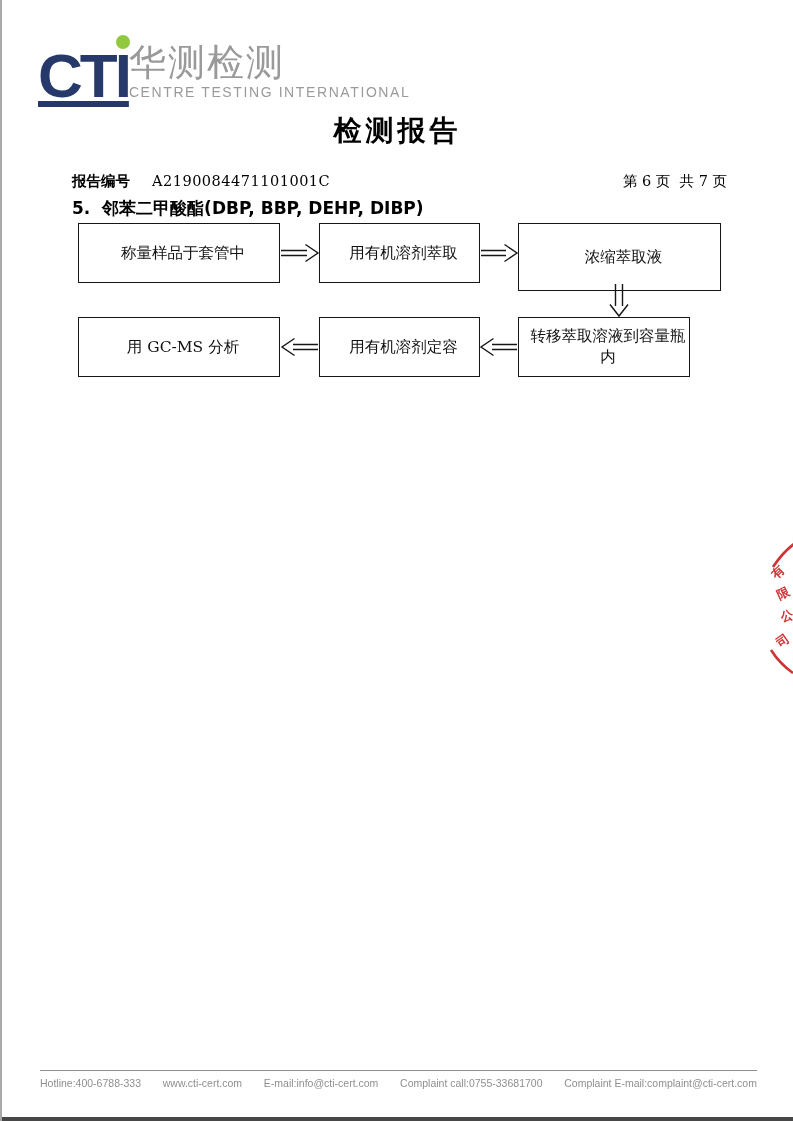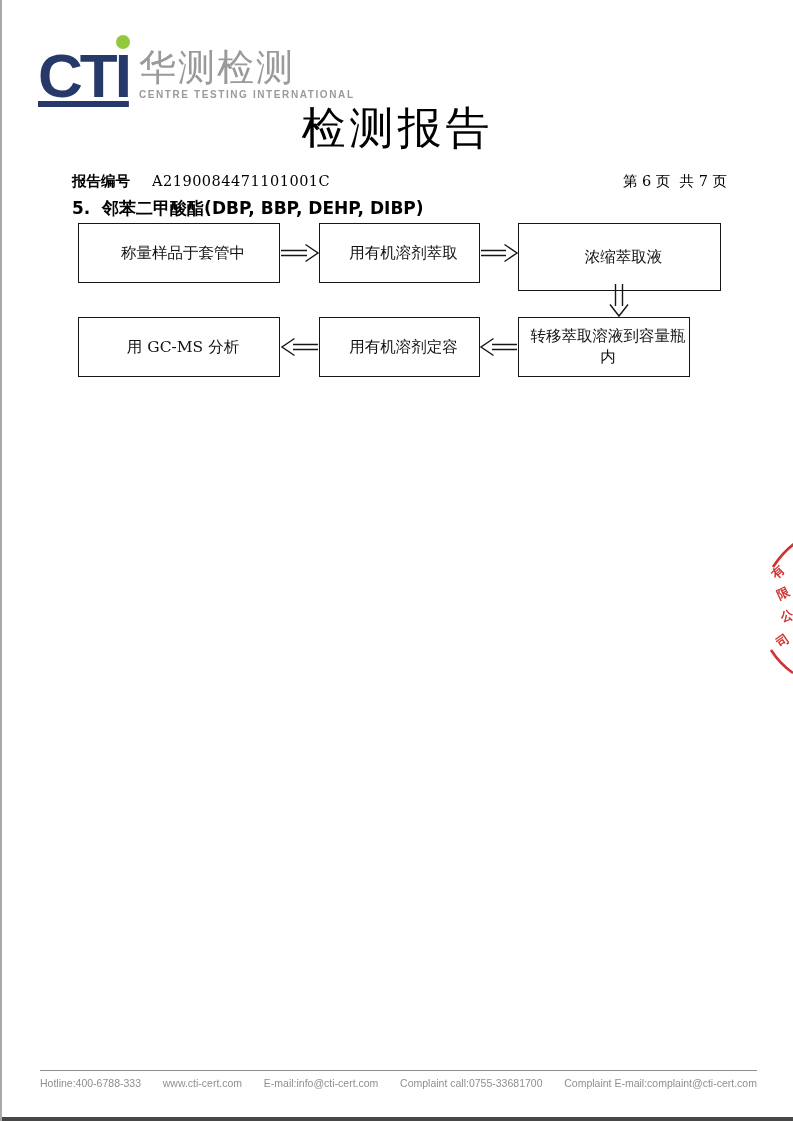--- a/index.html
+++ b/index.html
@@ -17,34 +17,34 @@
   .logo-cti{position:relative;line-height:1;}
   .cti-word{
     font-family:"Liberation Sans", sans-serif;
     font-weight:bold;font-size:62px;letter-spacing:-3px;
     color:#27396b;line-height:0.82;display:inline-block;text-decoration:underline;
   }
   .cti-dot{
     position:absolute;right:-1px;top:-16px;width:14px;height:14px;border-radius:50%;
     background:#92c83e;
   }
-  .logo-right{margin-left:10px;padding-bottom:2px;}
+  .logo-right{padding-bottom:2px;}
   .logo-cn{
     font-size:37px;color:#9a9a9a;letter-spacing:2px;line-height:1;
     font-family:"DejaVu Sans", sans-serif;
   }
   .logo-tagline{
     font-family:"Liberation Sans", sans-serif;
-    font-size:10px;font-weight:bold;color:#9a9a9a;letter-spacing:1.6px;margin-top:3px;
+    font-size:14px;font-weight:normal;color:#9a9a9a;letter-spacing:1.6px;margin-top:3px;
     white-space:nowrap;
   }
   
   .doc-title{
-    position:absolute;left:0;top:99px;width:100%;margin:0;
-    text-align:center;font-size:44px;font-weight:normal;color:#000;
+    position:absolute;left:0;top:112px;width:100%;margin:0;
+    text-align:center;font-size:28px;font-weight:bold;color:#000;
     letter-spacing:4px;
   }
   .meta-row{
     position:absolute;left:70px;right:66px;top:172px;
     display:flex;justify-content:space-between;align-items:baseline;
     font-size:14.5px;color:#000;
   }
   .meta-label{font-weight:bold;font-family:"DejaVu Sans", sans-serif;}
   .meta-number{margin-left:22px;letter-spacing:0.5px;}
   .meta-page{white-space:pre;}

